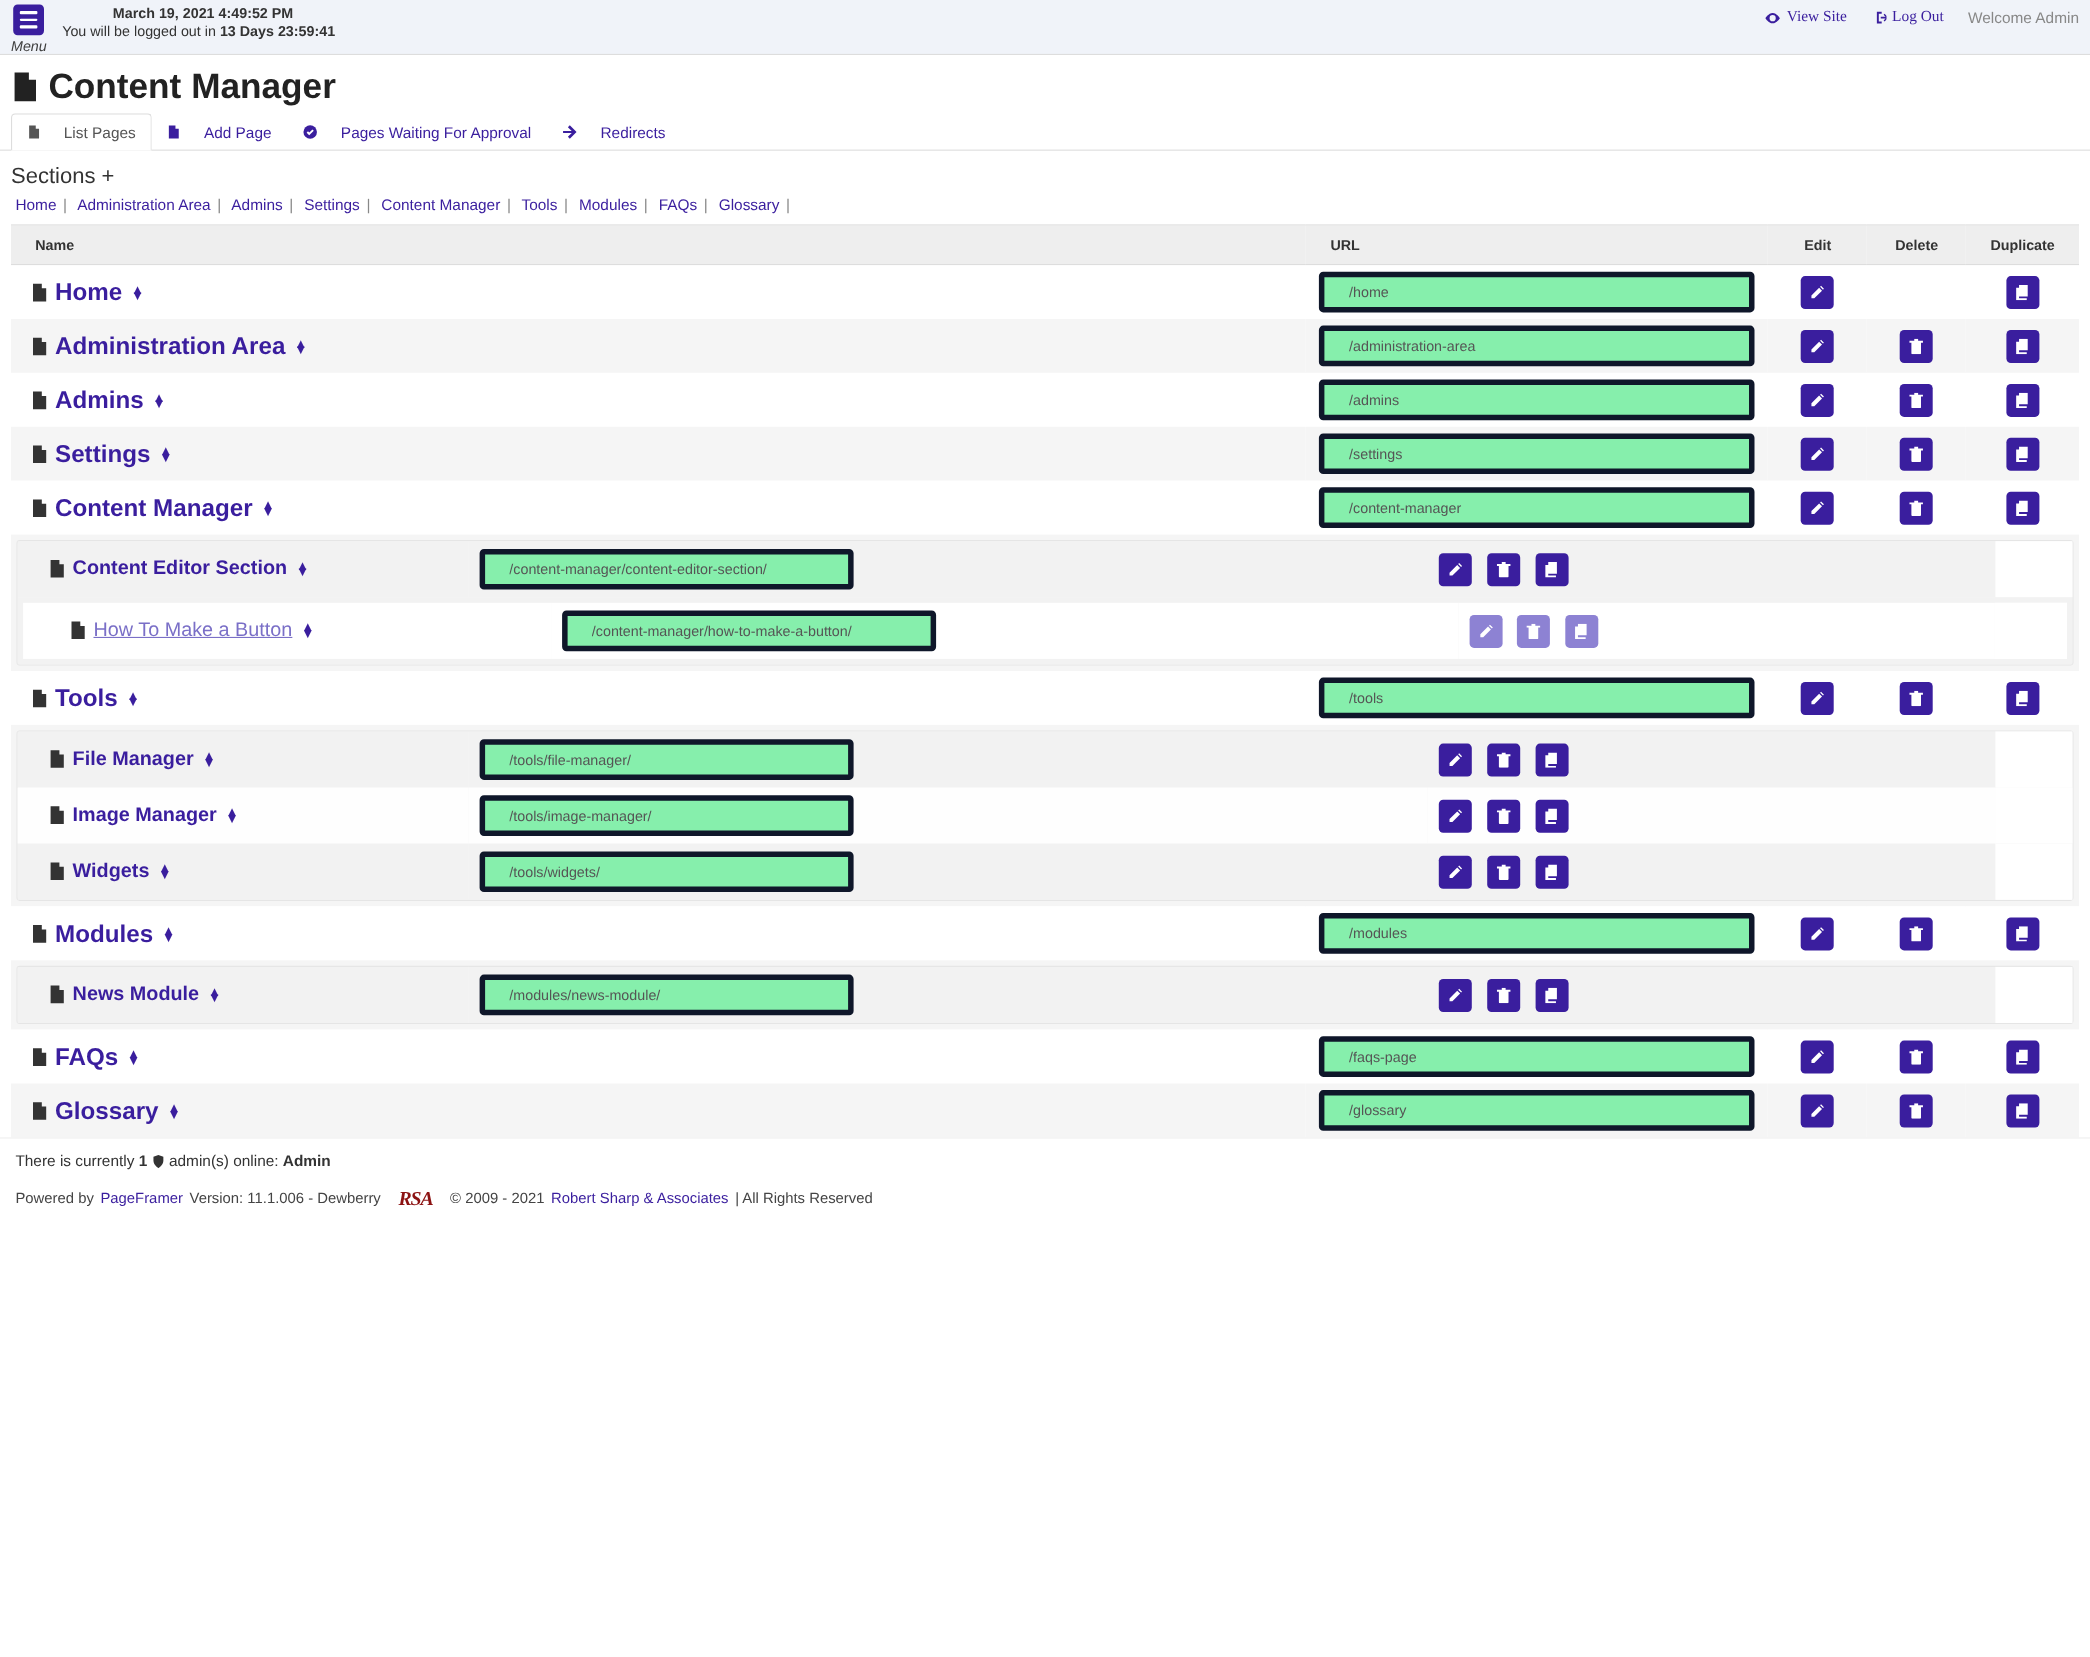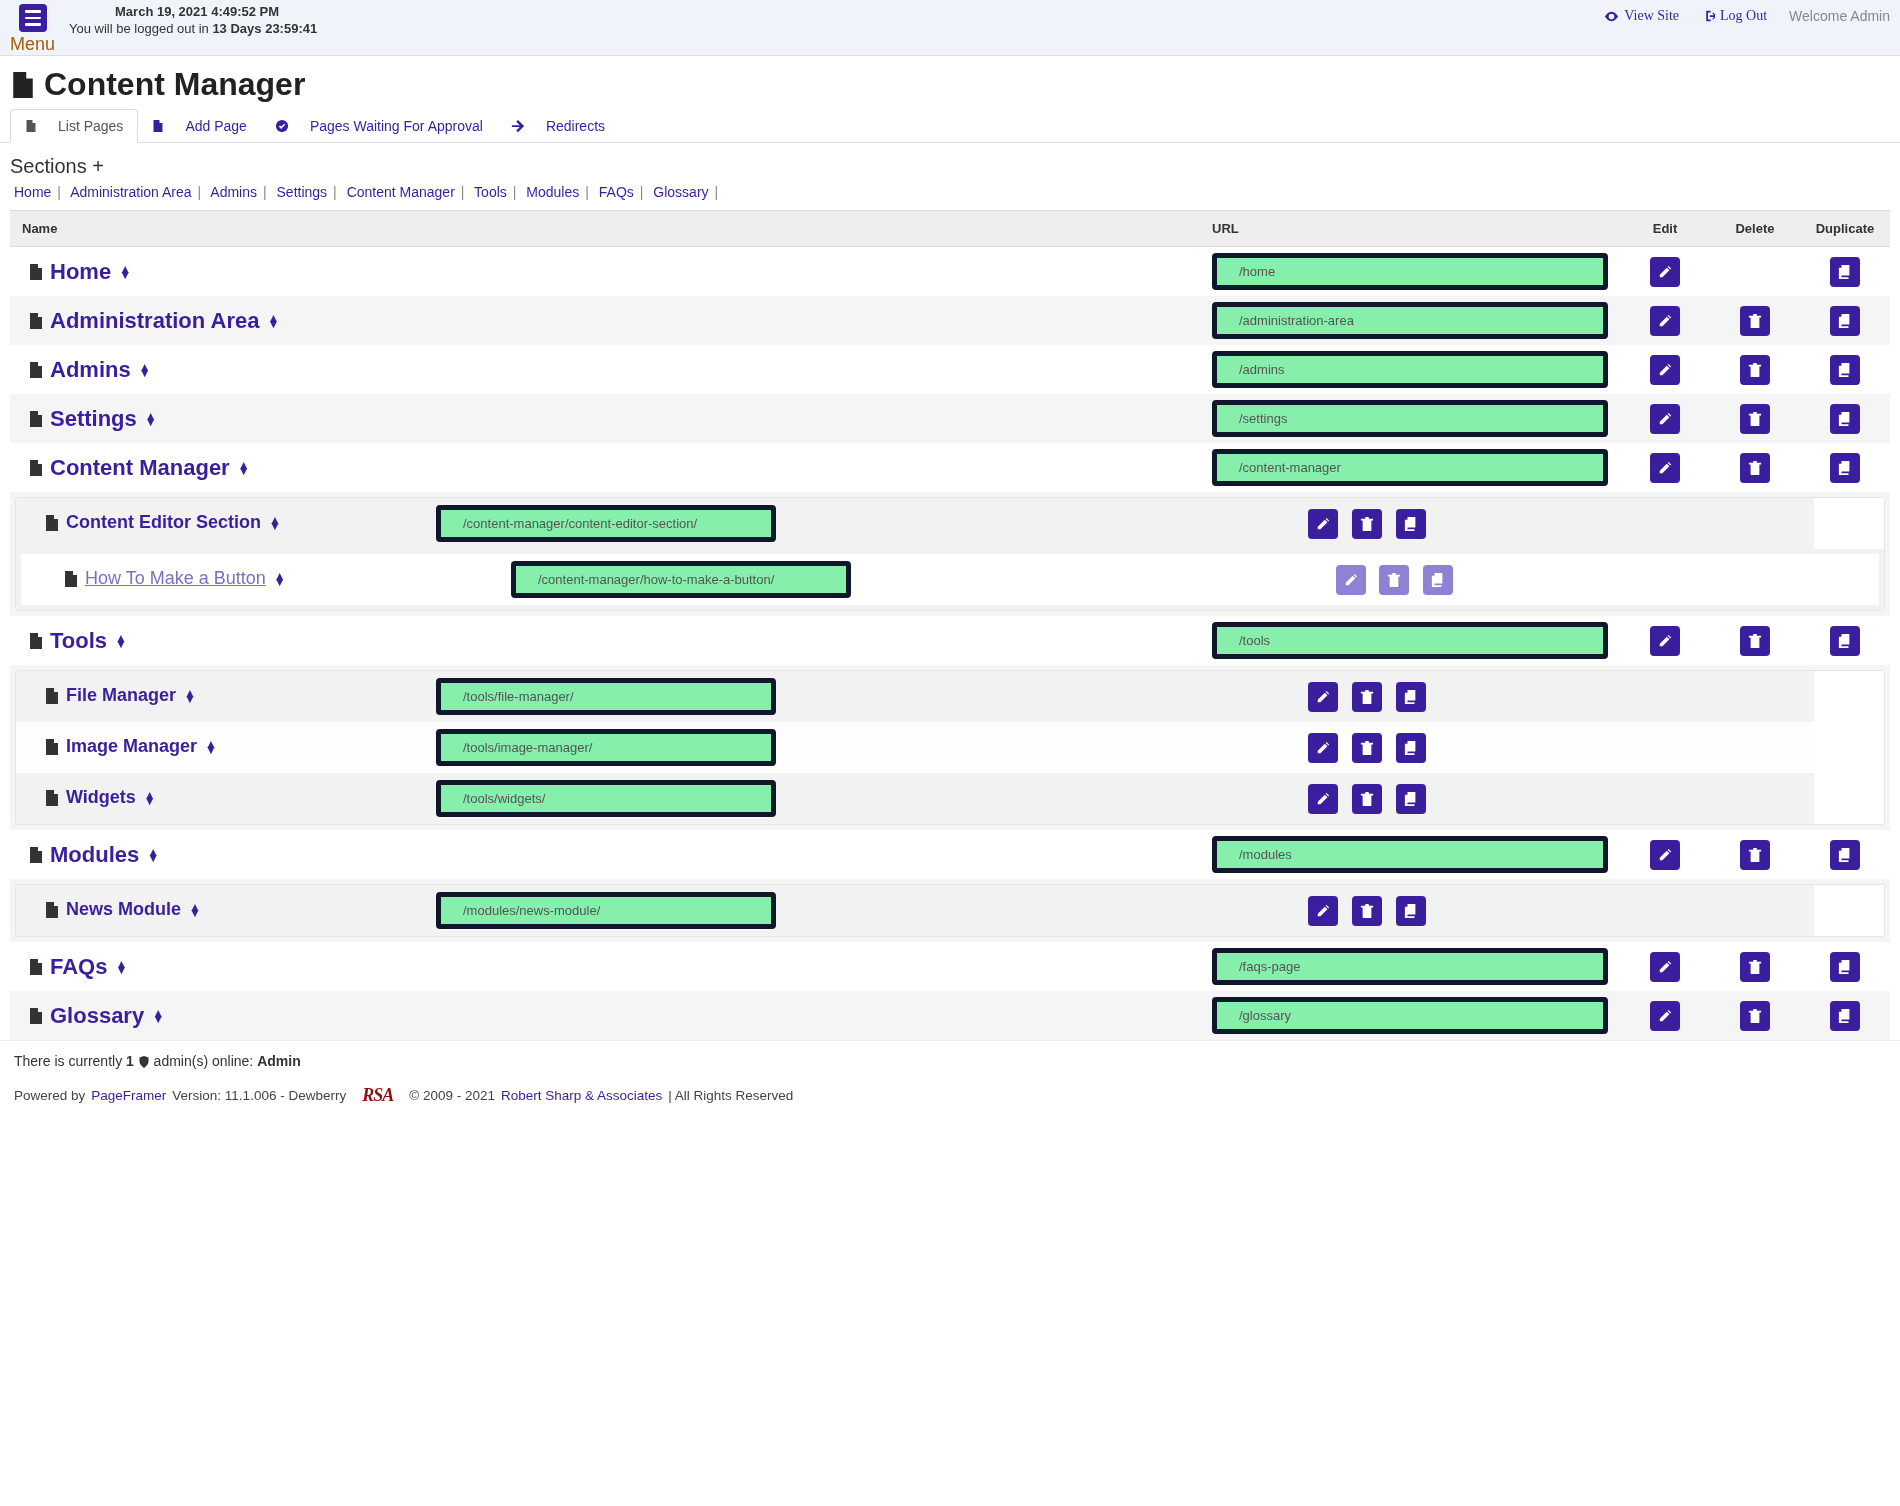--- a/index.html
+++ b/index.html
@@ -3,39 +3,39 @@
 <meta charset="utf-8">
 <style>
 * { margin: 0; padding: 0; box-sizing: border-box; }
 body { font-family: "Segoe UI", Arial, sans-serif; font-size: 14px; color: #333; background: #fff; }
 a { color: #3a1e9e; }
 .topbar { background: #f0f3f9; border-bottom: 1px solid #ddd; padding: 4px 10px 0 10px; display: flex; justify-content: space-between; align-items: flex-start; }
 .topbar-left { display: flex; align-items: flex-start; gap: 14px; }
 .menu-block { text-align: center; }
 .menu-btn { width: 28px; height: 28px; background: #3a1e9e; border-radius: 4px; display: flex; flex-direction: column; justify-content: center; align-items: center; gap: 4px; margin: 0 auto 2px auto; }
 .menu-btn span { display: block; width: 16px; height: 2.5px; background: #fff; border-radius: 1px; }
-.menu-label { color: #a16207; font-size: 18px; }
+.menu-label { color: #404040; font-size: 13px; font-style: italic; }
 .clock strong { font-weight: bold; }
 .clock .dt { font-weight: bold; font-size: 13px; margin-left: 46px; }
 .clock .sub { font-size: 13px; margin-top: 2px; }
 .topbar-right { display: flex; align-items: center; gap: 22px; font-size: 14px; padding-top: 4px; }
 .topbar-right .link { color: #3a1e9e; text-decoration: none; display: inline-flex; align-items: center; gap: 5px; cursor: pointer; font-family: Liberation Serif, serif; }
 .welcome { color: #888; }
 .page-title { display: flex; align-items: center; gap: 8px; font-size: 32px; font-weight: bold; color: #222; padding: 10px 10px 6px 10px; }
 .tabs { display: flex; border-bottom: 1px solid #ddd; padding-left: 10px; }
 .tab { padding: 8px 14px; font-size: 14px; color: #3a1e9e; display: flex; align-items: center; gap: 21px; cursor: pointer; }
 .tab.active { border: 1px solid #ddd; border-bottom: 1px solid #fff; border-radius: 4px 4px 0 0; color: #555; margin-bottom: -1px; background: #fff; }
 .tab.active span:last-child { color: #555; }
 .sections { padding: 12px 10px 6px 10px; font-size: 20px; font-weight: 500; }
 .sections .plus { font-weight: 300; }
 .breadcrumbs { padding: 0 10px 10px 14px; font-size: 14px; }
 .breadcrumbs a { color: #3a1e9e; text-decoration: none; }
 .breadcrumbs .sep { color: #888; padding: 0 6px; }
 table.tree { width: calc(100% - 20px); margin: 0 10px; border-collapse: collapse; }
-table.tree th { background: #eee; text-align: left; padding: 10px 12px; font-size: 13px; font-weight: bold; border-top: 1px solid #ddd; border-bottom: 1px solid #ddd; margin-top: 44px; }
+table.tree th { background: #eee; text-align: left; padding: 10px 22px; font-size: 13px; font-weight: bold; border-top: 1px solid #ddd; border-bottom: 1px solid #ddd; margin-top: 44px; }
 table.tree th.c-edit, table.tree th.c-del, table.tree th.c-dup { text-align: center; width: 90px; }
 table.tree tr.zebra-a { background: #fff; }
 table.tree tr.zebra-b { background: #f5f5f5; }
 tr.nested-a { background: #fefefe; }
 tr.nested-b { background: #f2f2f2; }
 td { padding: 6px 12px; vertical-align: middle; }
 td.namecell { padding: 6px 4px 6px 18px; }
 td.namecell.lvl1 { padding-left: 28px; }
 td.namecell.lvl2 { padding-left: 42px; }
 .node { display: inline-flex; align-items: center; gap: 6px; }

